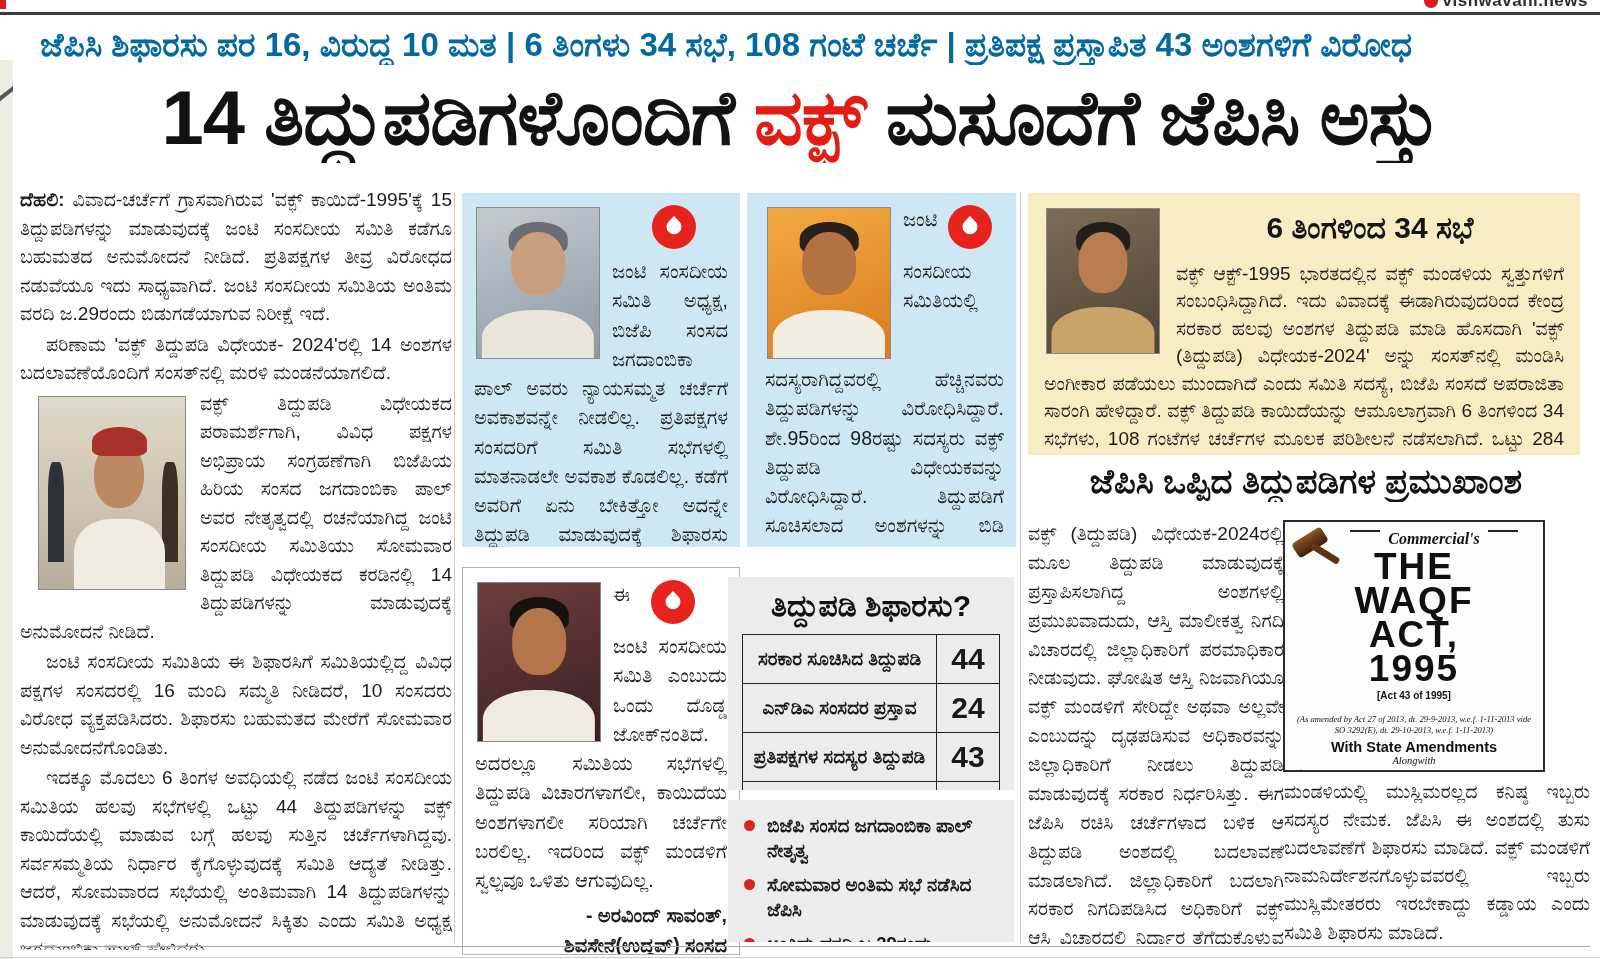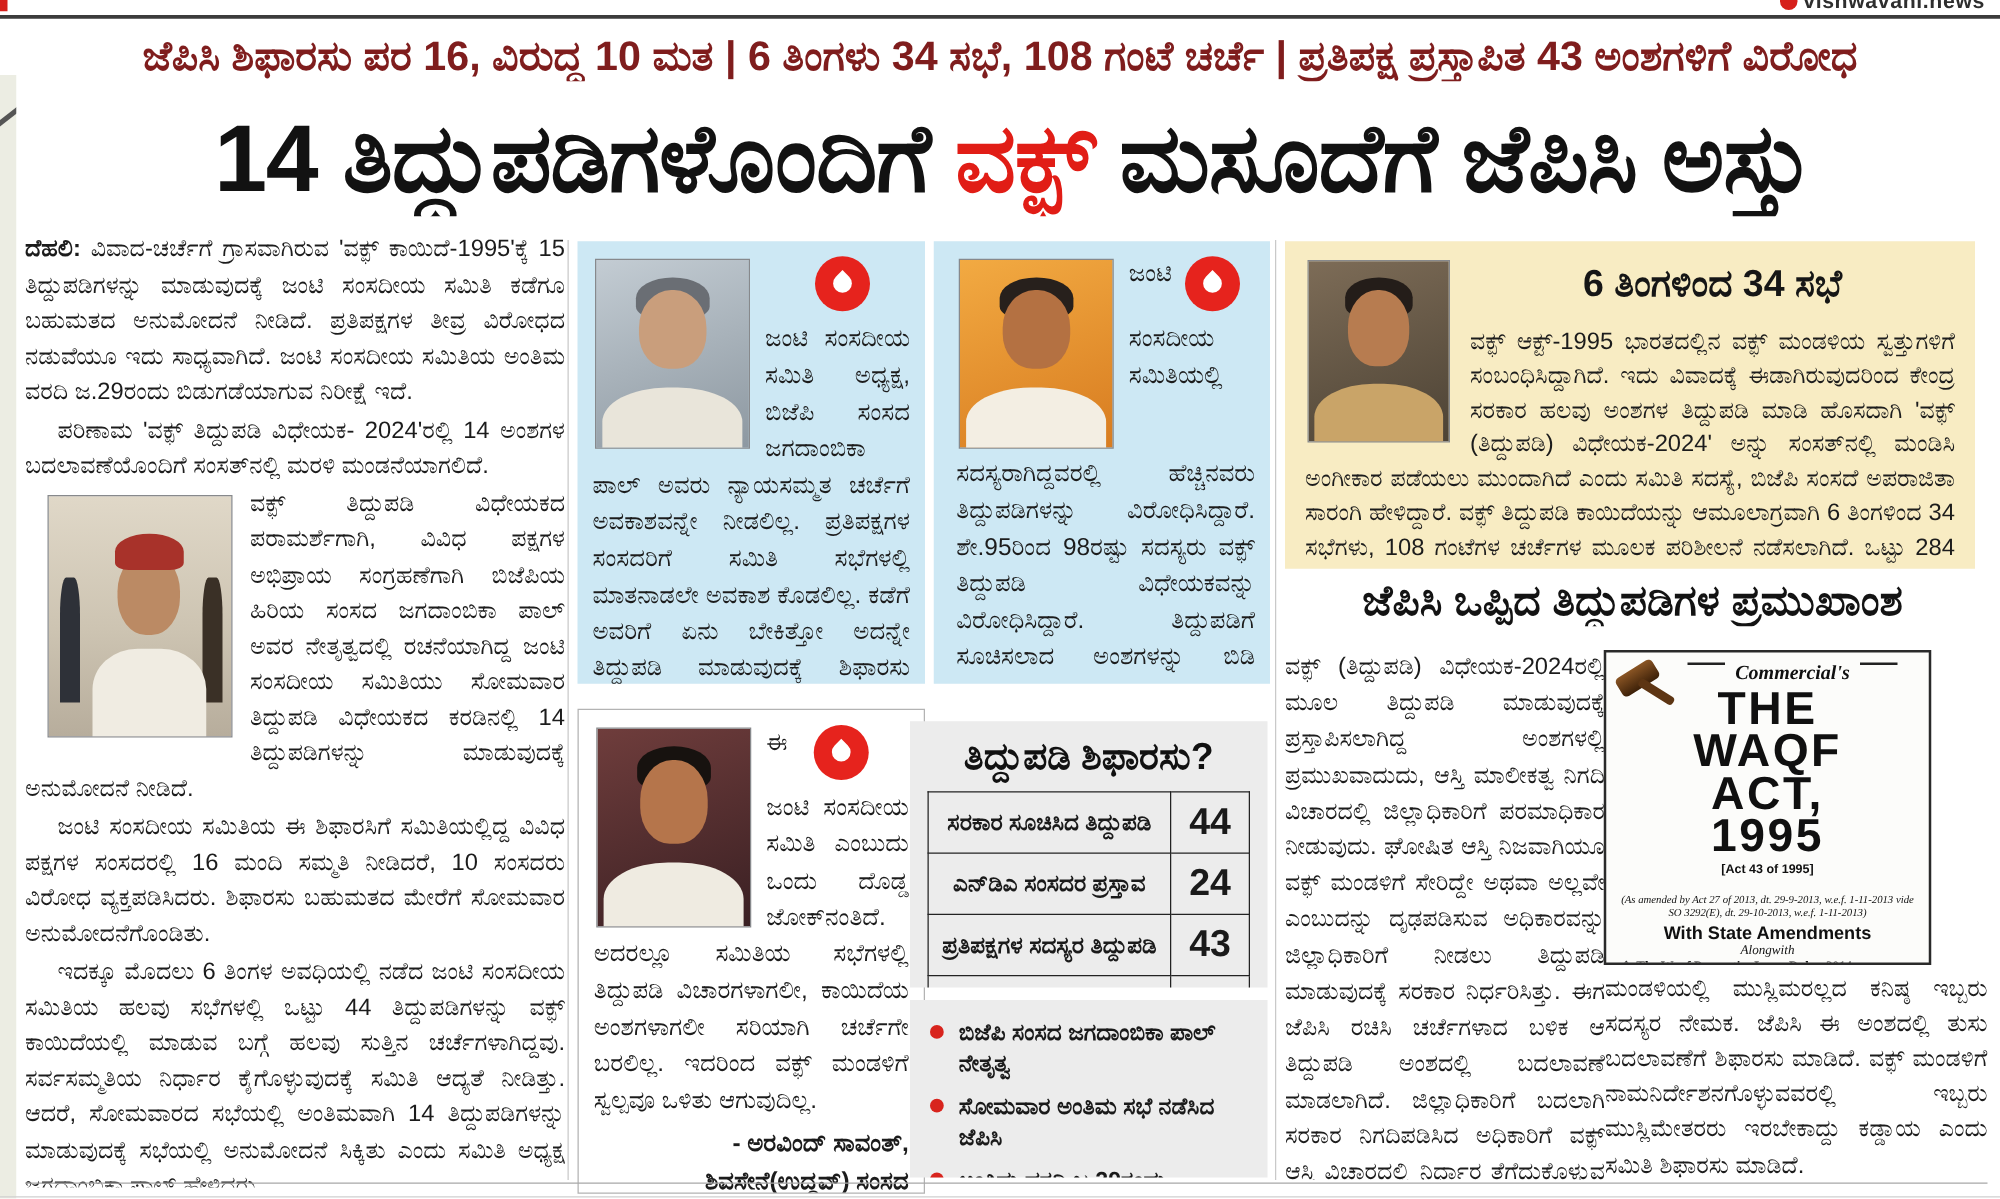--- a/index.html
+++ b/index.html
@@ -8,23 +8,23 @@
   
   .corner-mark{position:absolute;left:0;top:0;width:6px;height:9px;background:#d61f1a;}
   .masthead{position:absolute;top:0;right:12px;height:11px;overflow:hidden;}
   .masthead-inner{position:relative;top:-9px;display:flex;align-items:center;gap:5px;}
   .brand-dot{width:14px;height:14px;border-radius:50%;background:#d61f1a;display:inline-block;}
   .brand-text{font-size:17px;font-weight:bold;color:#2e2e2e;letter-spacing:.5px;}
   .top-rule{position:absolute;left:0;top:12px;width:1600px;height:3px;background:#3c3c3c;}
   .left-sliver{position:absolute;left:0;top:60px;width:13px;height:899px;background:#ecede3;overflow:hidden;}
   .left-sliver::before{content:"";position:absolute;left:-6px;top:28px;width:34px;height:4px;background:#555;transform:rotate(-38deg);}
   
-  .kicker{position:absolute;left:40px;top:26px;width:1520px;text-align:center;
-          font-size:33px;font-weight:bold;color:#7f1d1d;letter-spacing:0;white-space:nowrap;overflow:hidden;}
-  .headline{position:absolute;left:30px;top:72px;width:1540px;margin:10px;text-align:center;
+  .kicker{position:absolute;left:40px;top:26px;width:1520px;text-align:left;
+          font-size:33px;font-weight:bold;color:#0369a1;letter-spacing:0;white-space:nowrap;overflow:hidden;}
+  .headline{position:absolute;left:30px;top:72px;width:1540px;margin:0;text-align:center;
             font-size:76px;line-height:1.2;font-weight:800;color:#121212;letter-spacing:-1px;
             white-space:nowrap;overflow:hidden;}
   .hl-red{color:#e11d16;}
   
   .vrule{position:absolute;top:192px;width:1px;height:752px;background:#c9c9c9;}
   .vrule-1{left:454px;} .vrule-2{left:1020px;}
   .qrule{position:absolute;left:752px;top:202px;width:2px;height:328px;background:#1a1a1a;}
   .hrule-a{position:absolute;left:20px;top:946px;width:1570px;height:1px;background:#a8a8a8;}
   .hrule-b{position:absolute;left:0;top:957px;width:1600px;height:1px;background:#cfcfcf;}
   

